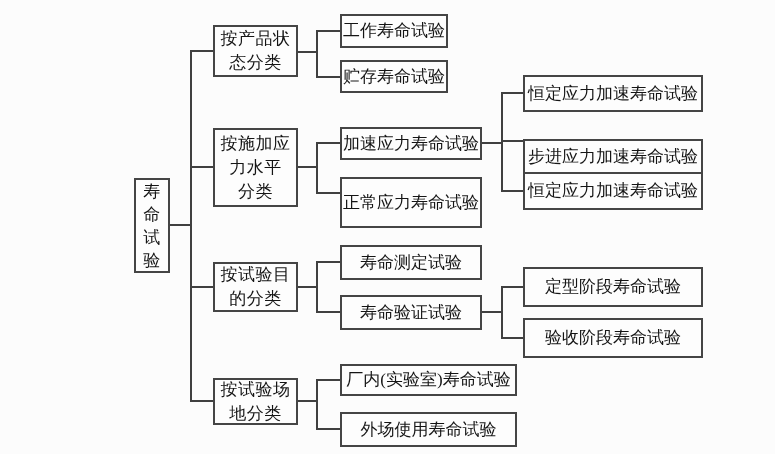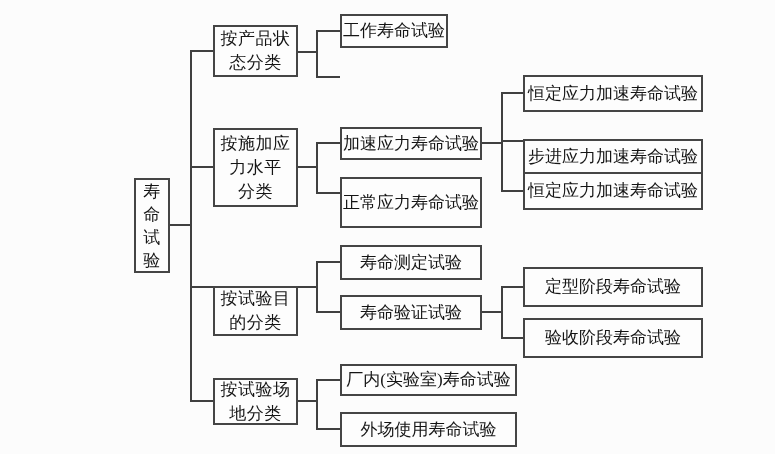--- a/index.html
+++ b/index.html
@@ -48,26 +48,27 @@
   <div class="node" style="left:134px;top:178px;width:36px;height:95px;line-height:23px;">寿
 命
 试
 验</div>
 
   <div class="node" style="left:213px;top:25px;width:85px;height:52px;">按产品状
 态分类</div>
   <div class="node" style="left:213px;top:128px;width:85px;height:79px;">按施加应
 力水平
 分类</div>
-  <div class="node" style="left:213px;top:262px;width:85px;height:50px;margin-top:24px;">按试验目
+  <div class="node" style="left:213px;top:262px;width:85px;height:50px;">按试验目
 的分类</div>
   <div class="node" style="left:213px;top:378px;width:85px;height:47px;">按试验场
 地分类</div>
 
   <div class="node leaf" style="left:340px;top:14px;width:108px;height:34px;">工作寿命试验</div>
+  <div class="node leaf" style="left:340px;top:60px;width:108px;height:33px;">贮存寿命试验</div>
 
   <div class="node leaf" style="left:340px;top:127px;width:142px;height:33px;">加速应力寿命试验</div>
   <div class="node leaf" style="left:340px;top:177px;width:142px;height:51px;">正常应力寿命试验</div>
 
   <div class="node leaf" style="left:340px;top:245px;width:142px;height:35px;">寿命测定试验</div>
   <div class="node leaf" style="left:340px;top:295px;width:142px;height:35px;">寿命验证试验</div>
 
   <div class="node leaf" style="left:340px;top:364px;width:177px;height:32px;">厂内(实验室)寿命试验</div>
   <div class="node leaf" style="left:340px;top:412px;width:177px;height:35px;">外场使用寿命试验</div>
 

